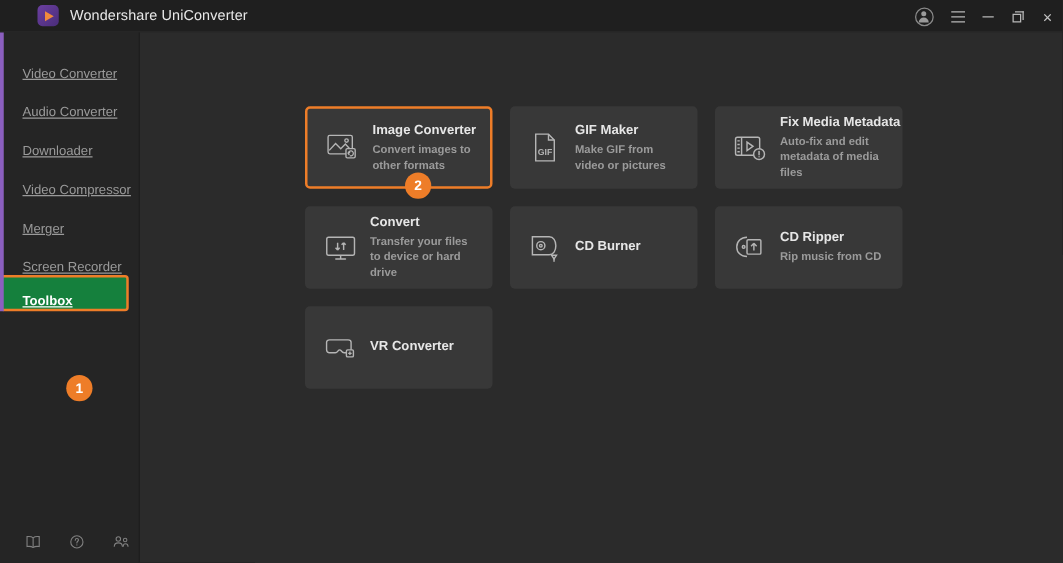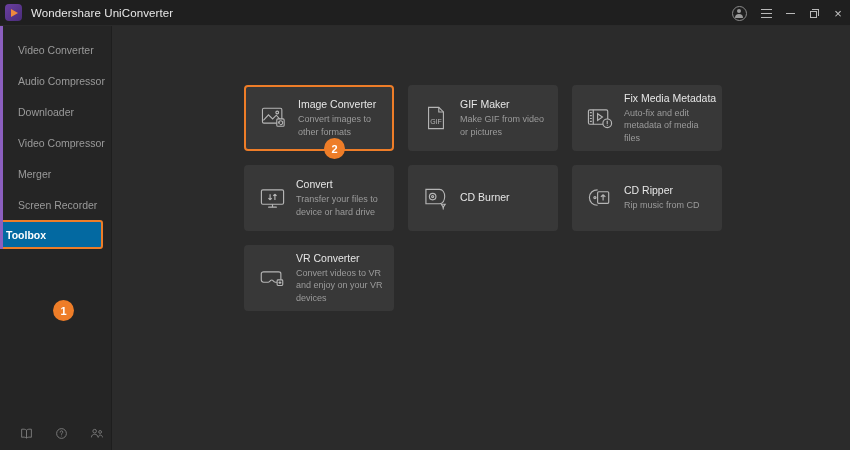--- a/index.html
+++ b/index.html
@@ -15,20 +15,21 @@
     background: #2b2b2b;
   }
 
   
   .titlebar {
     position: absolute; top: 0; left: 0;
     width: 850px; height: 26px;
     background: #1f1f1f;
     display: flex; align-items: center;
     border-bottom: 1px solid #2a2a2a;
+    padding-left: 25px;
   }
   .logo {
     width: 17px; height: 17px;
     margin-left: 5px;
     border-radius: 4px;
     background: linear-gradient(135deg, #6b3fa0 0%, #4a2d7a 100%);
     display: flex; align-items: center; justify-content: center;
     flex: none;
   }
   .logo-tri {
@@ -99,36 +100,37 @@
   
   .sidebar {
     position: absolute; top: 26px; left: 0;
     width: 112px; height: 424px;
     background: #252525;
     border-right: 1px solid #1e1e1e;
   }
   .nav { position: relative; padding-top: 8px; }
   .nav-item {
     height: 31px;
-    display: flex; align-items: center;
+    display: flex; align-items: flex-end;
     padding-left: 18px;
     font-size: 10.5px;
     color: #9a9a9a;
     cursor: pointer;
     white-space: nowrap;
+    text-decoration: underline;
   }
   .nav-item.active {
     color: #ffffff;
     font-weight: bold;
-    background: #0369a1;
+    background: #15803d;
     border: 2px solid #ee7d28;
     border-radius: 3px;
     margin: 0 8px 0 0;
     height: 29px;
-    padding-left: 4px;
+    padding-left: 16px;
   }
   .nav-accent {
     position: absolute;
     left: 0; top: 0;
     width: 3px; height: 100%;
     background: #8b5fbf;
   }
 
   .bottom-icons {
     position: absolute; left: 0; bottom: 10px;
@@ -142,21 +144,21 @@
   
   .main {
     position: absolute; top: 26px; left: 112px;
     width: 738px; height: 424px;
     background: #2b2b2b;
   }
   .grid {
     position: absolute;
     left: 132px; top: 59px;
   }
-  .row { display: flex; gap: 14px; margin-bottom: 14px; }
+  .row { display: flex; gap: 14px; margin-bottom: 14px; font-weight: bold; }
   .card {
     position: relative;
     width: 150px; height: 66px;
     background: #383838;
     border-radius: 4px;
     display: flex; align-items: center;
     padding: 0 10px;
     cursor: pointer;
   }
   .card.highlight {
@@ -241,21 +243,21 @@
       </div>
     </div>
   </div>
 
   <div class="sidebar">
     <div class="nav">
       <div class="nav-item">
         <span>Video Converter</span>
       </div>
       <div class="nav-item">
-        <span>Audio Compressor</span>
+        <span>Audio Converter</span>
       </div>
       <div class="nav-item">
         <span>Downloader</span>
       </div>
       <div class="nav-item">
         <span>Video Compressor</span>
       </div>
       <div class="nav-item">
         <span>Merger</span>
       </div>
@@ -402,21 +404,20 @@
         <div class="card">
           <div class="card-icon">
             <svg width="28" height="22" viewBox="0 0 30 22" fill="none" stroke="currentColor" stroke-width="1.2">
               <path d="M3.5 6.5 C3.5 5.2 4.5 4.5 6 4.5 L22 4.5 C23.5 4.5 24.5 5.2 24.5 6.5 L24.5 13 C24.5 14.5 23.5 15.5 22 15.5 L18.5 15.5 C17.2 15.5 16.6 14.6 15.8 13.6 C15.2 12.9 14.2 12.9 13.6 13.6 C12.8 14.6 12.2 15.5 11 15.5 L6 15.5 C4.5 15.5 3.5 14.5 3.5 13 Z"></path>
               <rect x="20.5" y="13" width="6" height="6" rx="1" fill="#383838"></rect>
               <path d="M22 16 L25 16 M23.5 14.5 L23.5 17.5"></path>
             </svg>
           </div>
           <div class="card-text">
             <div class="card-title">VR Converter</div>
-            <div class="card-desc">Convert videos to VR and enjoy on your VR devices</div>
           </div>
         </div>
       </div>
 
     </div>
   </div>
 
   <div class="badge" id="badge-1">1</div>
   <div class="badge" id="badge-2">2</div>
 

